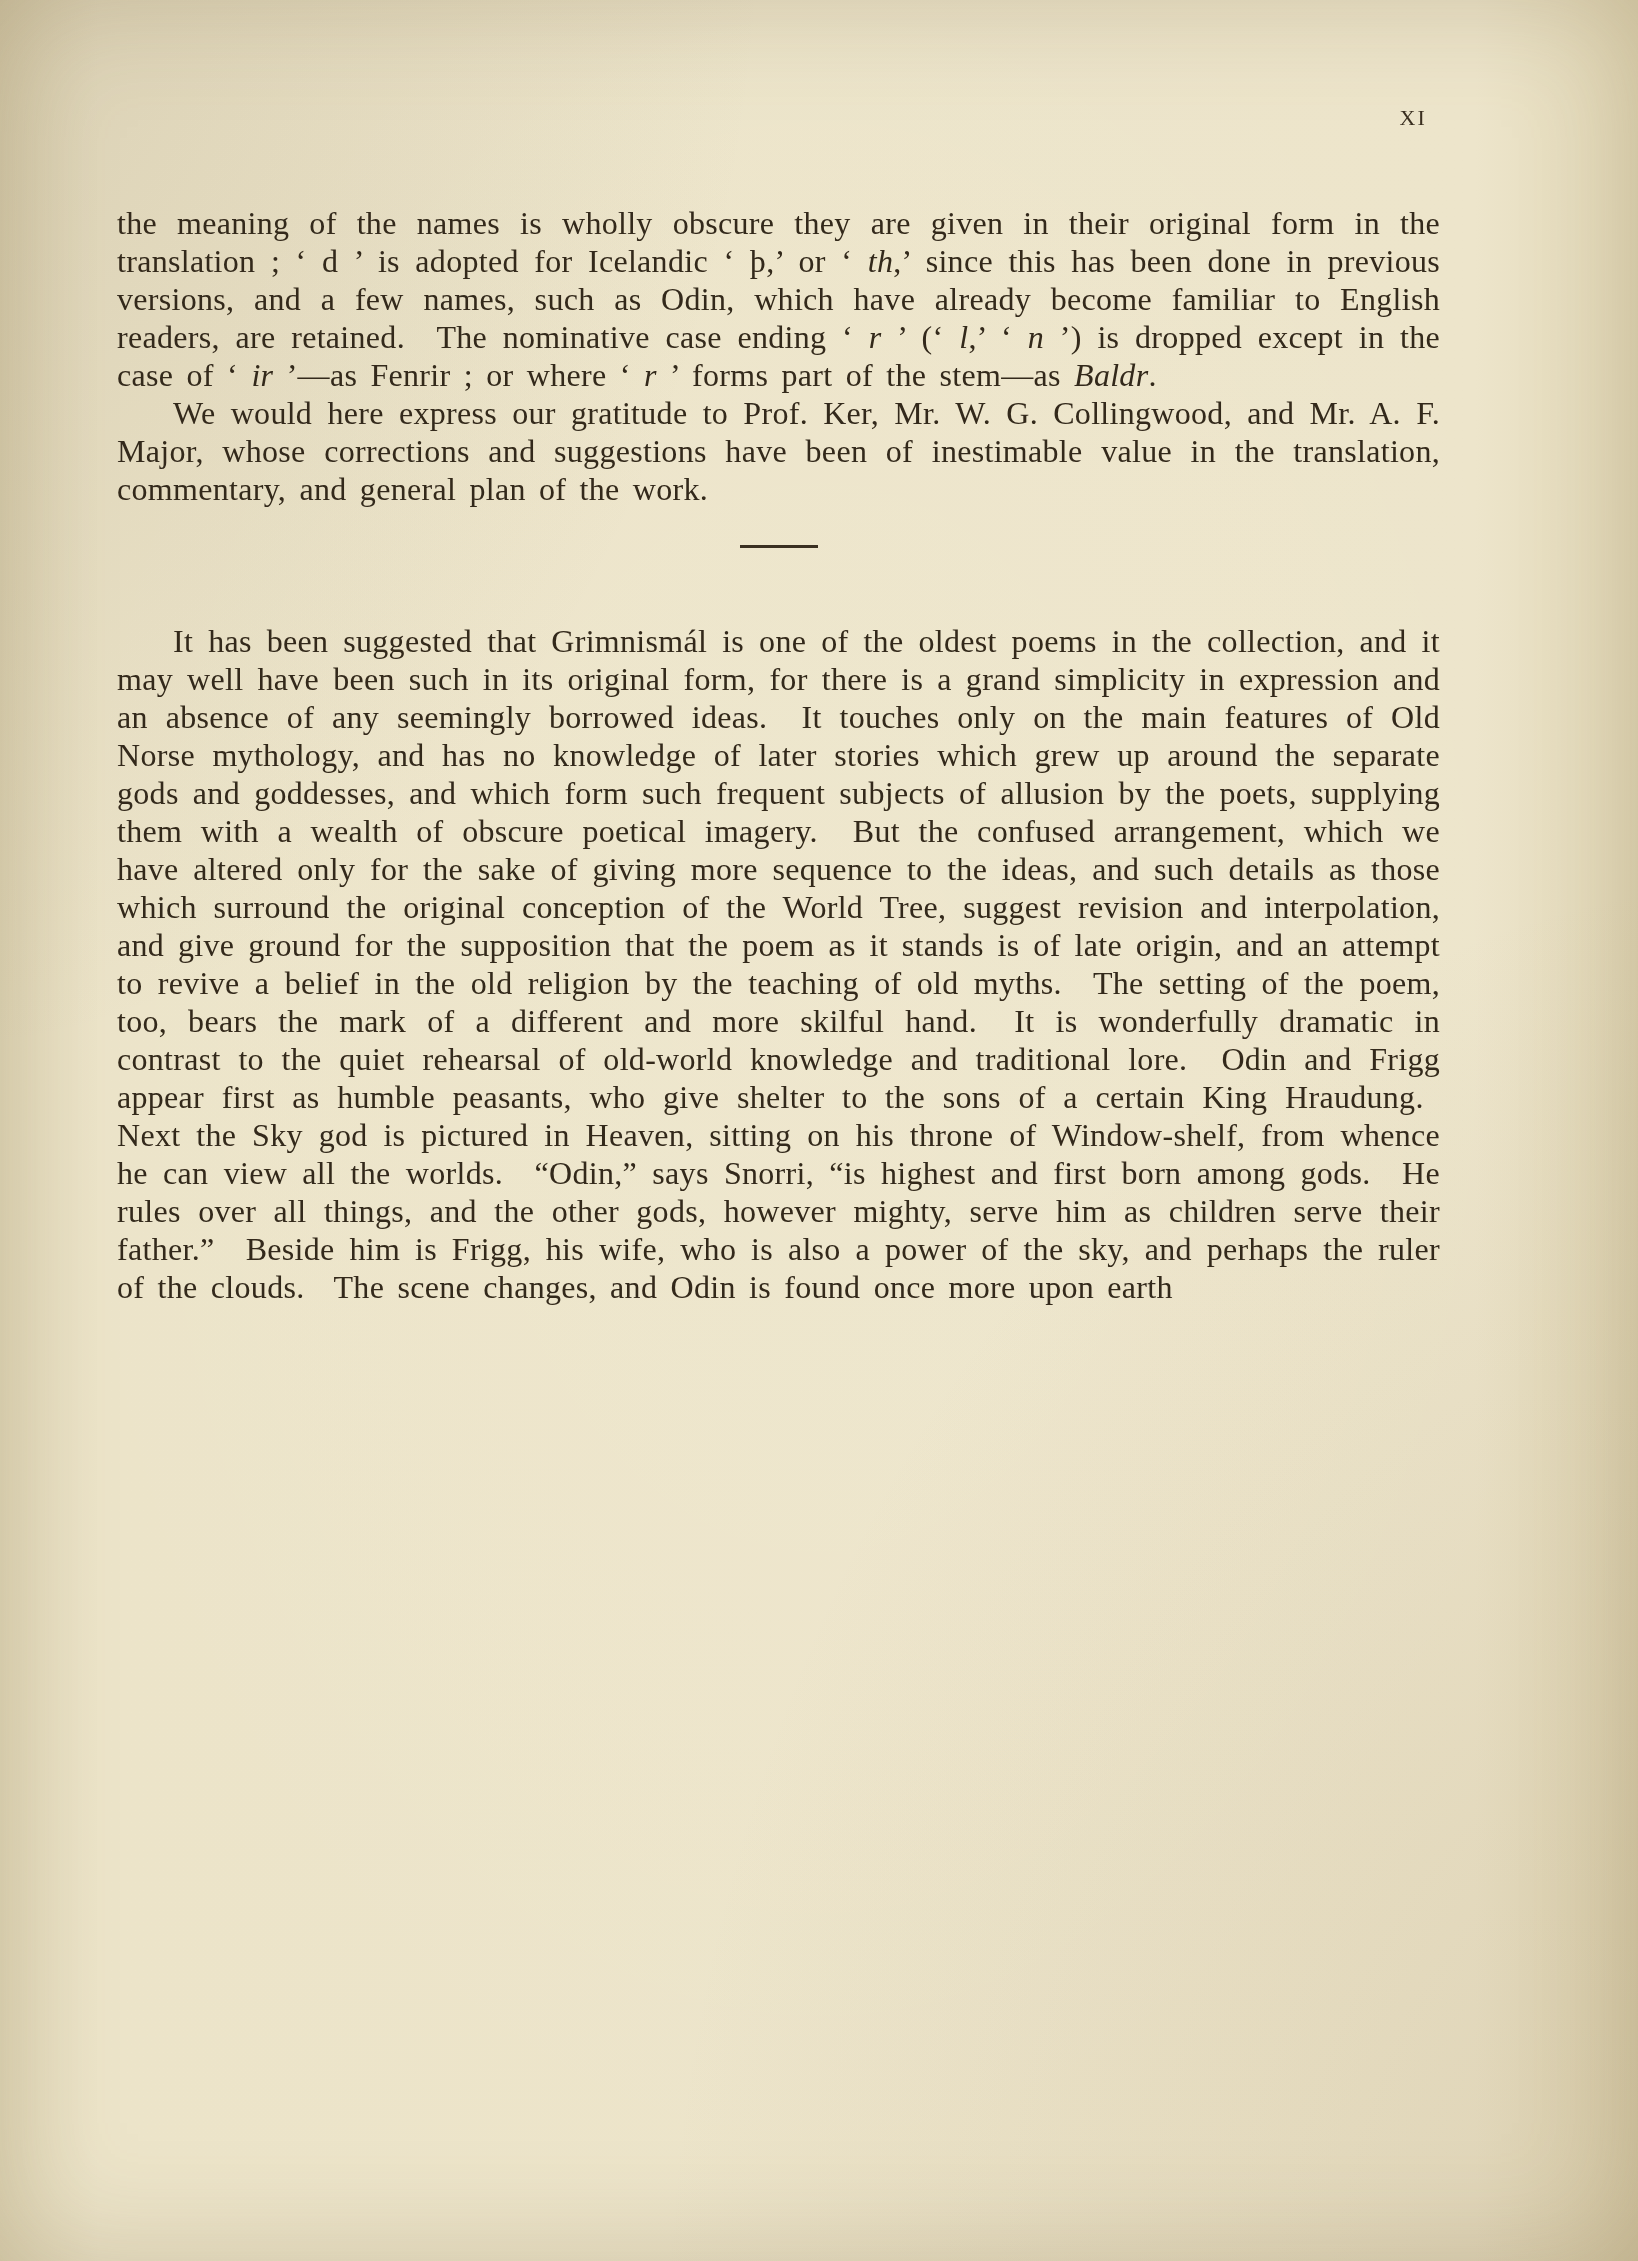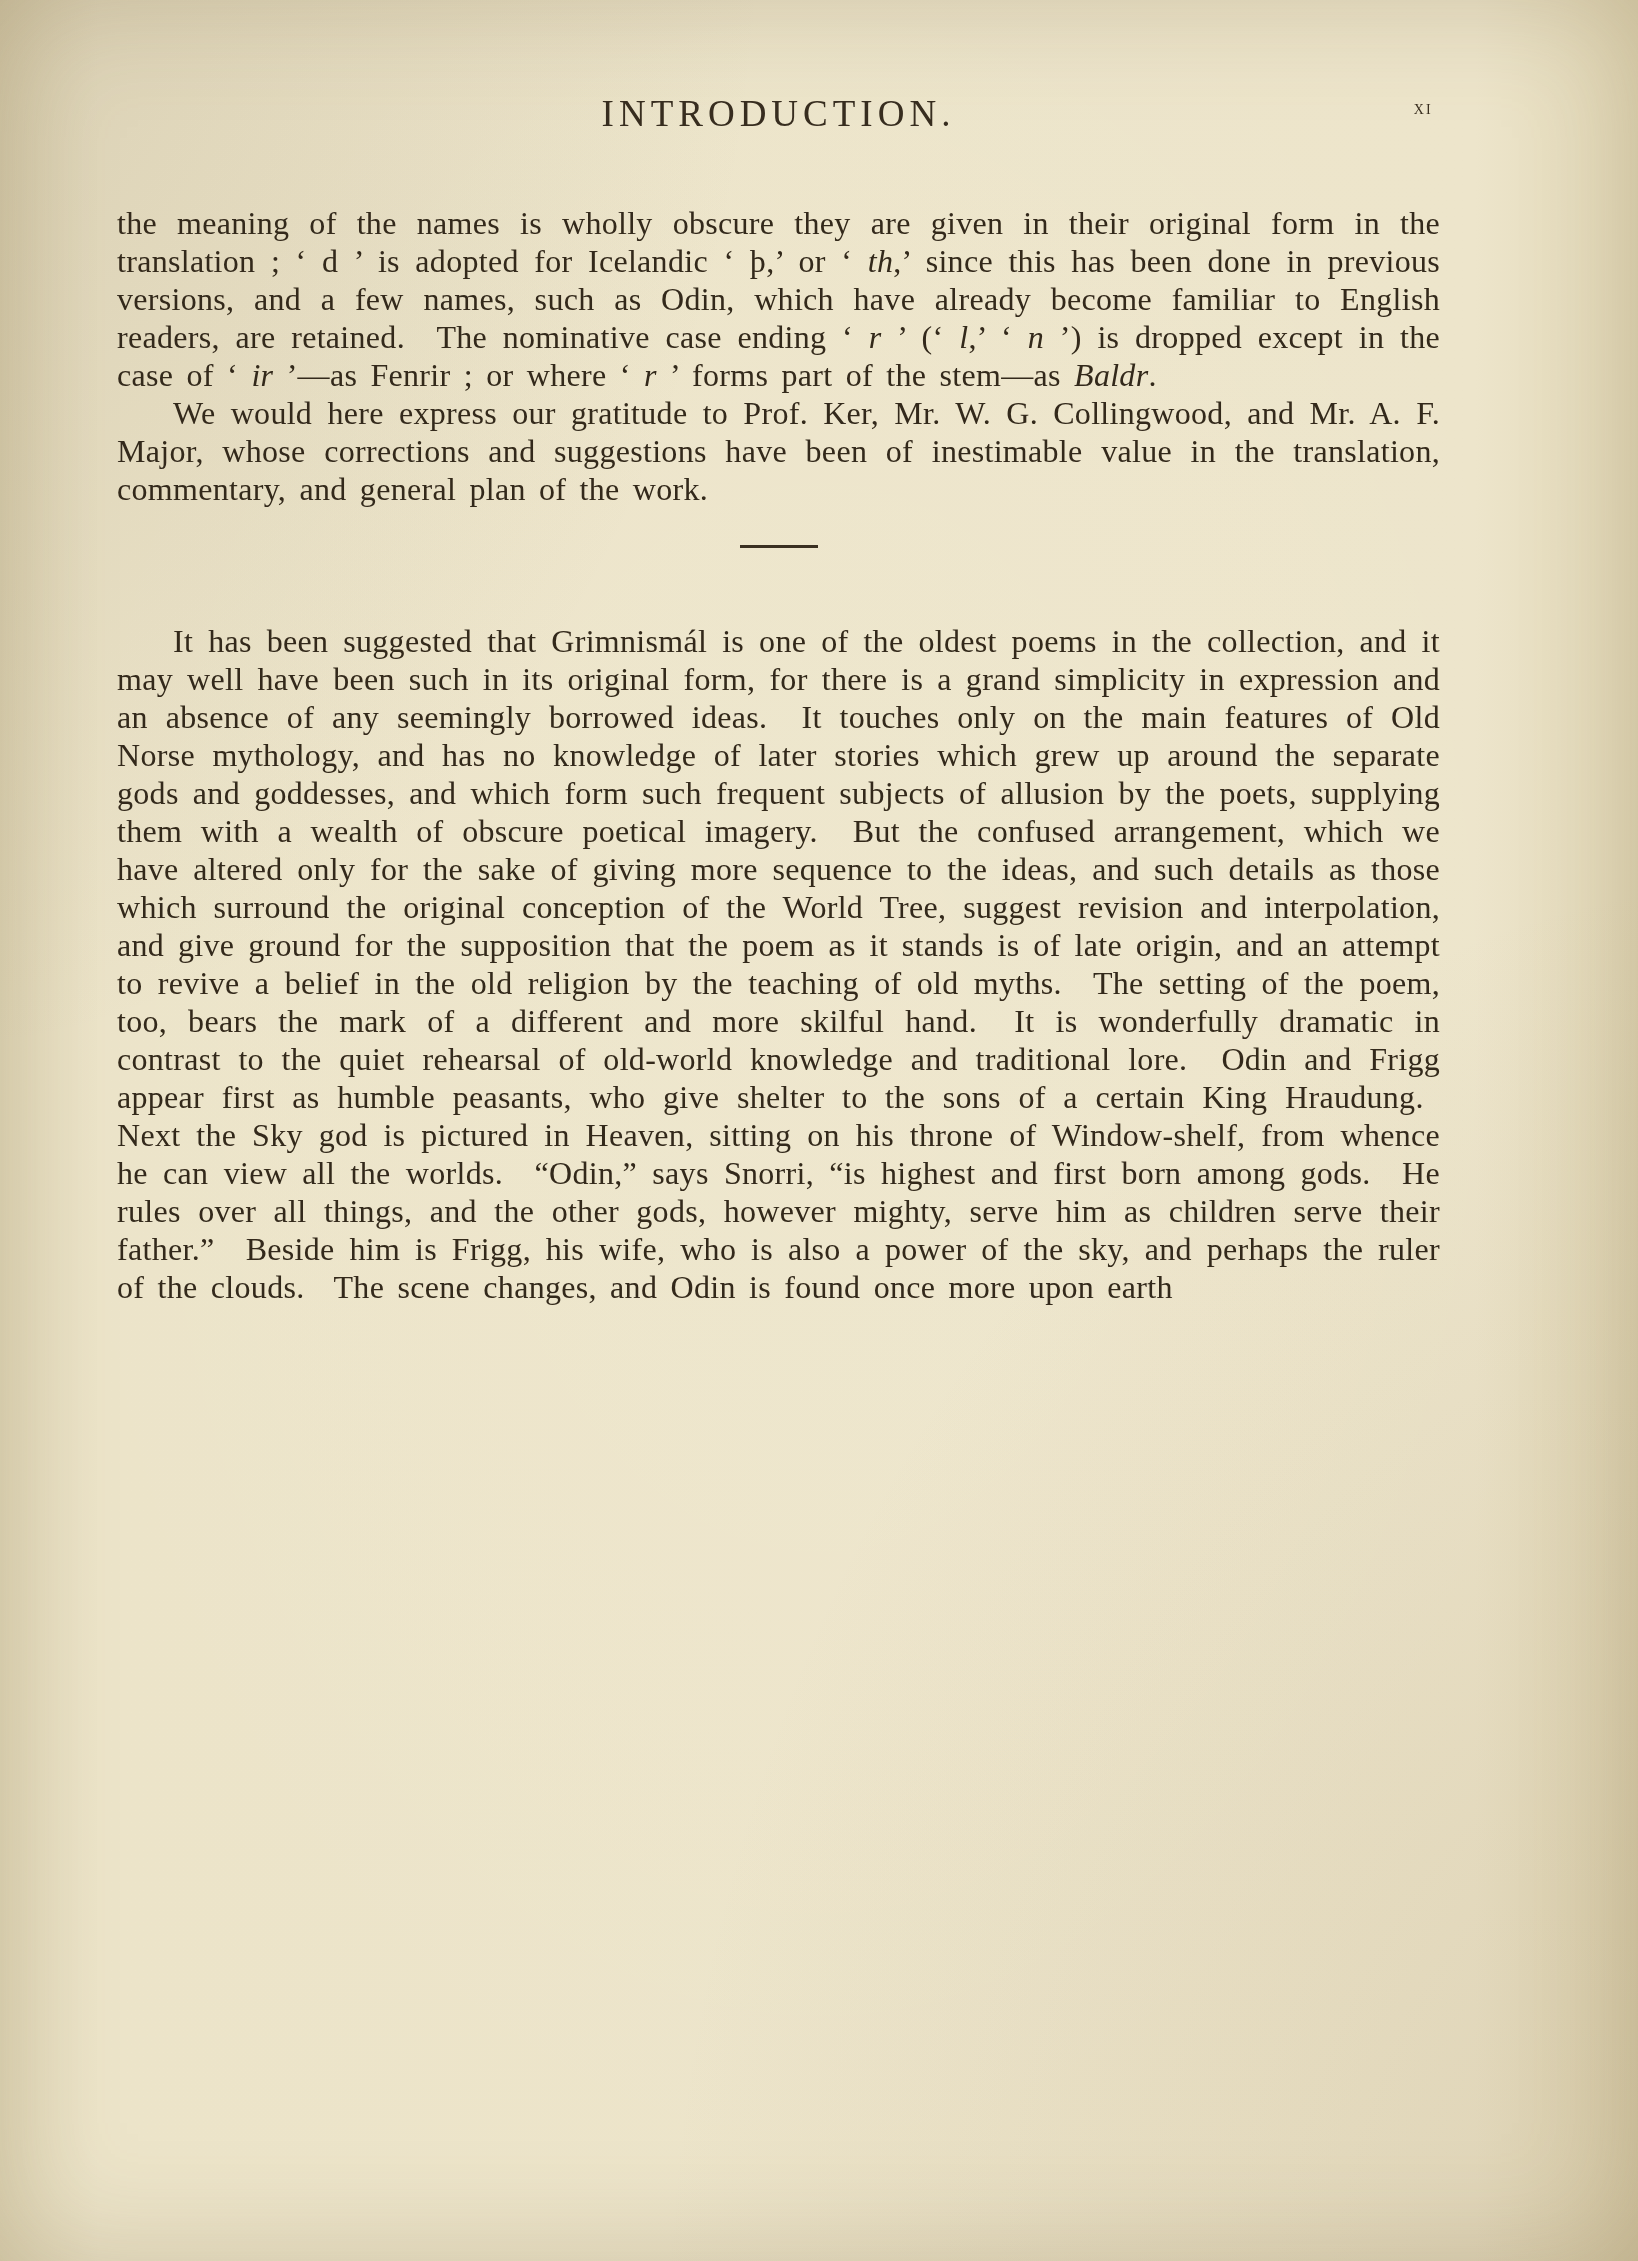--- a/index.html
+++ b/index.html
@@ -31,23 +31,23 @@
   .header-title {
     position: absolute;
     left: 0; right: 0;
     text-align: center;
     font-size: 37px;
     letter-spacing: 5px;
     color: #372d1f;
   }
   .page-number {
     position: absolute;
-    right: 7px;
+    right: 13px;
     top: 4.3px;
-    font-size: 20px;
+    font-size: 32px;
     font-variant: small-caps;
     letter-spacing: 2.2px;
     color: #3a2f20;
   }
   .body-para {
     margin: 0;
     font-size: 32px;
     line-height: 38px;
     text-align: justify;
     word-spacing: 5px;
@@ -72,21 +72,20 @@
     margin: 37px auto 0 auto;
   }
   .after-rule { margin-top: 74px; }
 </style>
 </head>
 <body>
 
 <div class="page">
 
   <div class="header-row">
-    <div class="header-title">INTRODUCTION.</div>
     <div class="page-number">xi</div>
   </div>
 
   <div id="paras-before">
       <p class="body-para"><span>the meaning of the names is wholly obscure they are given in their original form in the translation ; ‘ d ’ is adopted for Icelandic ‘ þ,’ or ‘ </span><span class="it">th</span><span>,’ since this has been done in previous versions, and a few names, such as Odin, which have already become familiar to English readers, are retained.  The nominative case ending ‘ </span><span class="it">r</span><span> ’ (‘ </span><span class="it">l</span><span>,’ ‘ </span><span class="it">n</span><span> ’) is dropped except in the case of ‘ </span><span class="it">ir</span><span> ’—as Fenrir ; or where ‘ </span><span class="it">r</span><span> ’ forms part of the stem—as </span><span class="it">Baldr</span><span>.</span></p>
       <p class="body-para indent"><span>We would here express our gratitude to Prof. Ker, Mr. W. G. Collingwood, and Mr. A. F. Major, whose corrections and suggestions have been of inestimable value in the translation, commentary, and general plan of the work.</span></p>
     </div>
 
 
   <div class="section-rule"></div>

